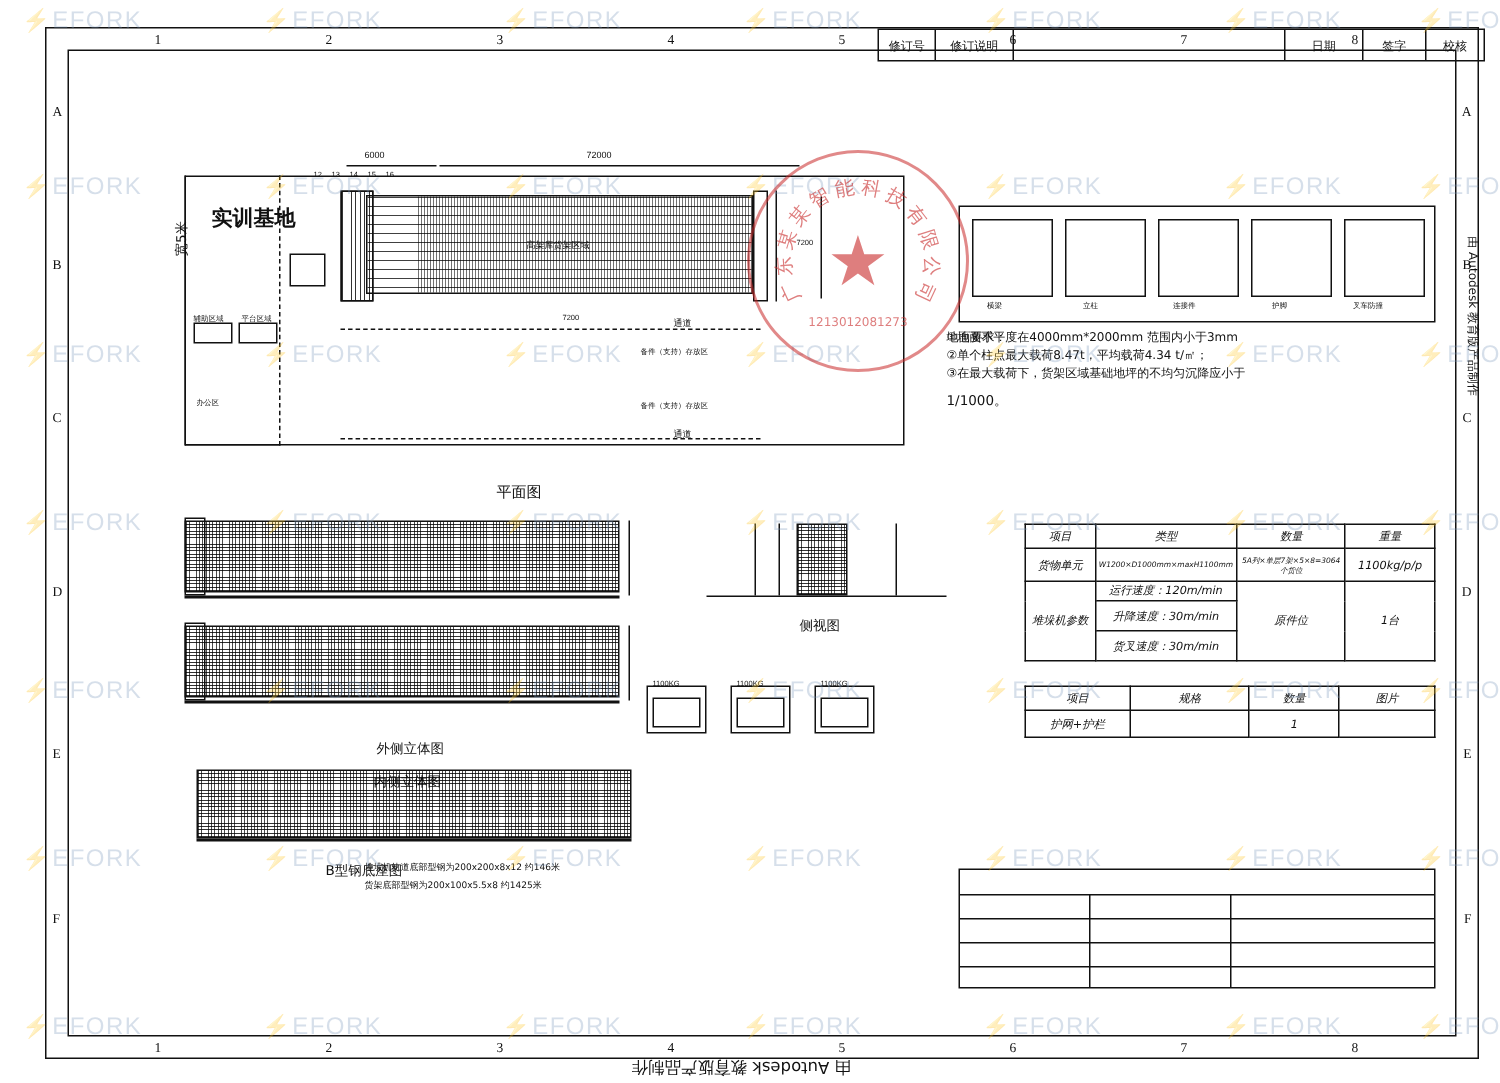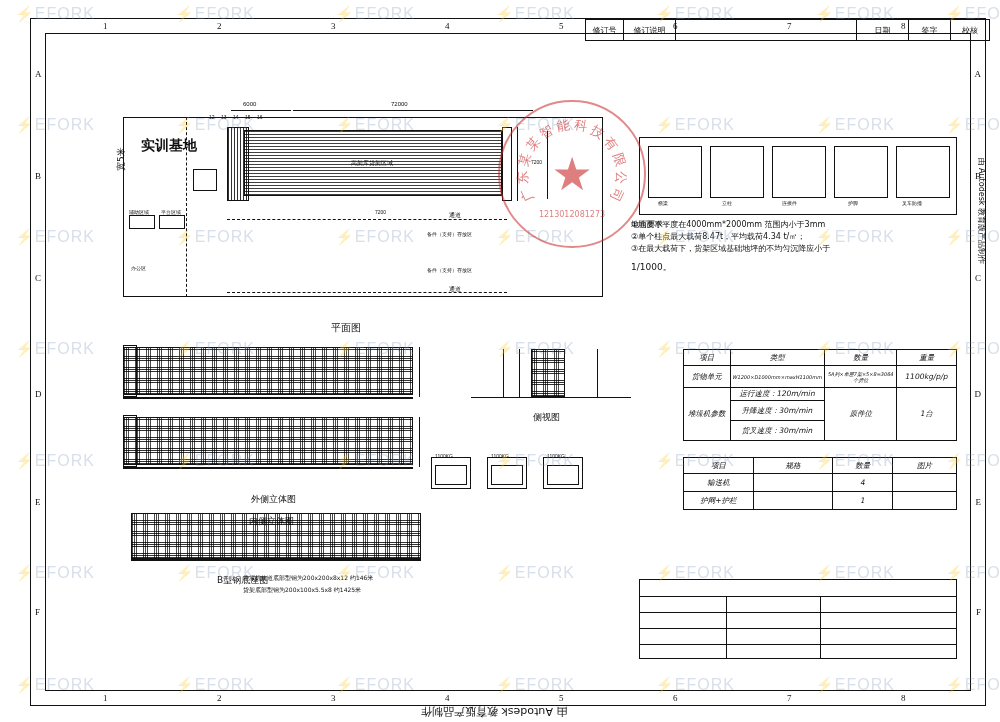--- a/index.html
+++ b/index.html
@@ -387,26 +387,20 @@
     </tbody>
       </table>
 
     <table class="spec" style="left:652px; top:438px; width:274px;">
       <tbody>
           <tr>
         <td style="width:70px; height:16px;">项目</td>
         <td style="width:80px;">规格</td>
         <td style="width:60px;">数量</td>
         <td style="width:64px;">图片</td>
-      </tr>
-      <tr>
-        <td style="height:18px;">输送机</td>
-        <td></td>
-        <td>4</td>
-        <td></td>
       </tr>
       <tr>
         <td style="height:18px;">护网+护栏</td>
         <td></td>
         <td>1</td>
         <td></td>
       </tr>
     </tbody>
       </table>
 

